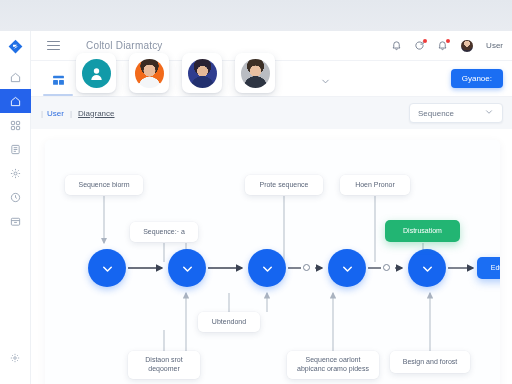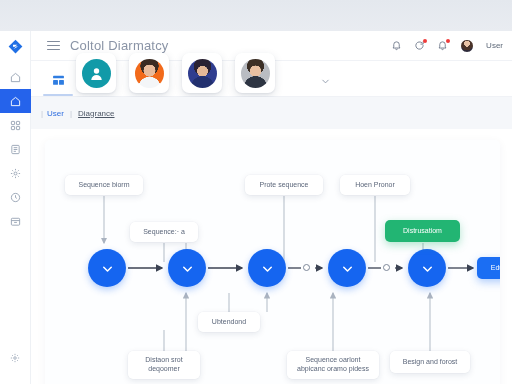--- a/index.html
+++ b/index.html
@@ -46,21 +46,21 @@
   .header {
     position: absolute; left: 31px; top: 0; right: 0; height: 30px;
     background: #ffffff;
     border-bottom: 1px solid #f0f2f6;
     display: flex; align-items: center;
   }
   .burger { margin-left: 16px; display: flex; flex-direction: column; gap: 2.5px; }
   .burger i { display: block; width: 13px; height: 1.6px; background: #7b8characters; }
   .burger i { background: #818b9c; border-radius: 1px; }
   .app-title {
-    margin-left: 10px; font-size: 13px; color: #8a94a6; letter-spacing: .2px;
+    margin-left: 26px; font-size: 10px; color: #8a94a6; letter-spacing: .2px;
     white-space: nowrap;
   }
   .hdr-right {
     margin-left: auto; margin-right: 9px;
     display: flex; align-items: center; gap: 12px;
   }
   .hdr-ico { position: relative; color: #6b7688; display: flex; }
   .dot {
     position: absolute; top: -1px; right: -2px;
     width: 4px; height: 4px; border-radius: 50%; background: #ef3b3b;
@@ -297,28 +297,37 @@
       <div class="av-card" style="left:204px">
         <div class="av-circle" style="background:radial-gradient(circle at 50% 100%, #2d3442 0 36%, rgba(0,0,0,0) 37%), radial-gradient(circle at 50% 42%, #e8c0a2 0 25%, rgba(0,0,0,0) 26%), radial-gradient(circle at 50% 25%, #3c2f26 0 32%, rgba(0,0,0,0) 33%), #b9bcc2;"></div>
       </div>
 
       <span class="chev-more">
         <svg width="11" height="11" viewBox="0 0 24 24" fill="none" stroke="currentColor" stroke-width="2" stroke-linecap="round" stroke-linejoin="round">
           <path d="M6 9l6 6 6-6"></path>
         </svg>
       </span>
 
+      <button class="cta-btn">Gyanoe:</button>
     </div>
 
     <div class="crumbs">
       <span class="crumb-sep" style="margin-left:10px;margin-right:0">|</span>
       <span class="crumb link" style="margin-left:4px">User</span>
       <span class="crumb-sep">|</span>
       <span class="crumb cur">Diagrance</span>
 
+      <div class="select-box">
+        <span>Sequence</span>
+        <span class="sel-chev">
+          <svg width="10" height="10" viewBox="0 0 24 24" fill="none" stroke="currentColor" stroke-width="2.2" stroke-linecap="round" stroke-linejoin="round">
+            <path d="M6 9l6 6 6-6"></path>
+          </svg>
+        </span>
+      </div>
     </div>
 
     <div class="canvas">
       <div class="diagram">
 
         <svg class="wires" width="455" height="259">
           <defs>
             <marker id="ah" markerWidth="6" markerHeight="6" refX="5" refY="3" orient="auto">
               <path d="M0 0 L6 3 L0 6 Z" fill="#3b4252"></path>
             </marker>

